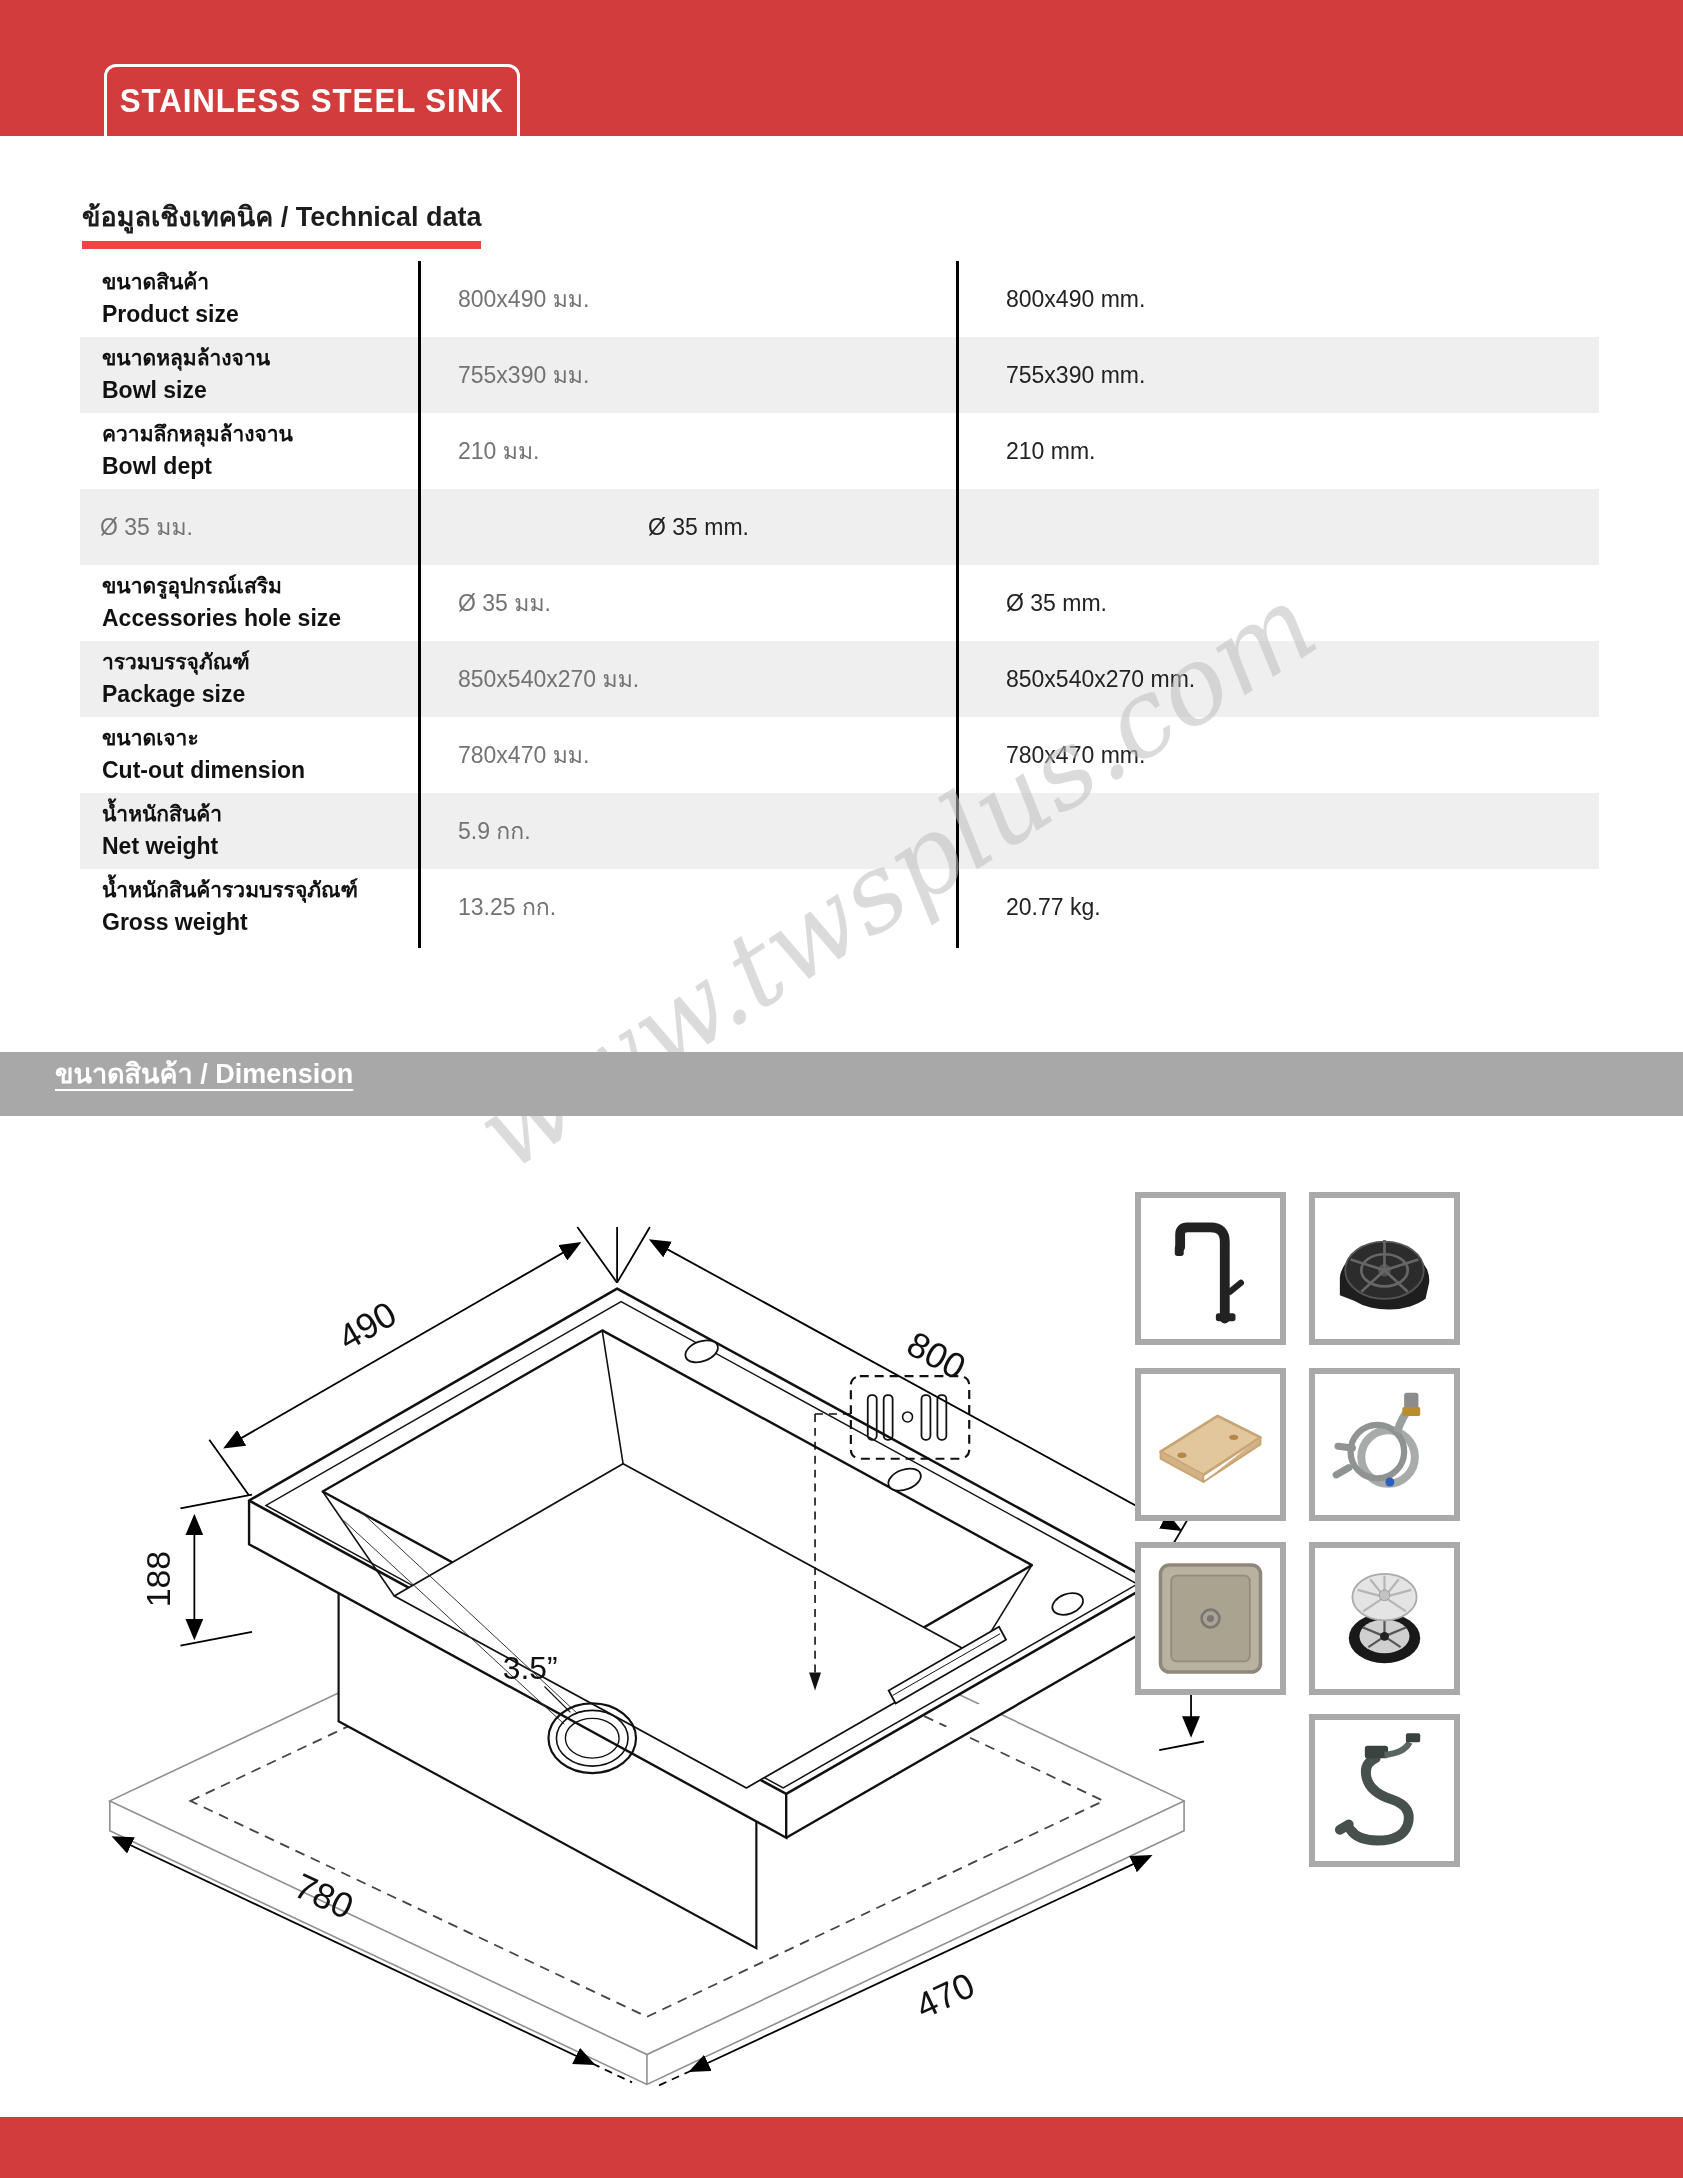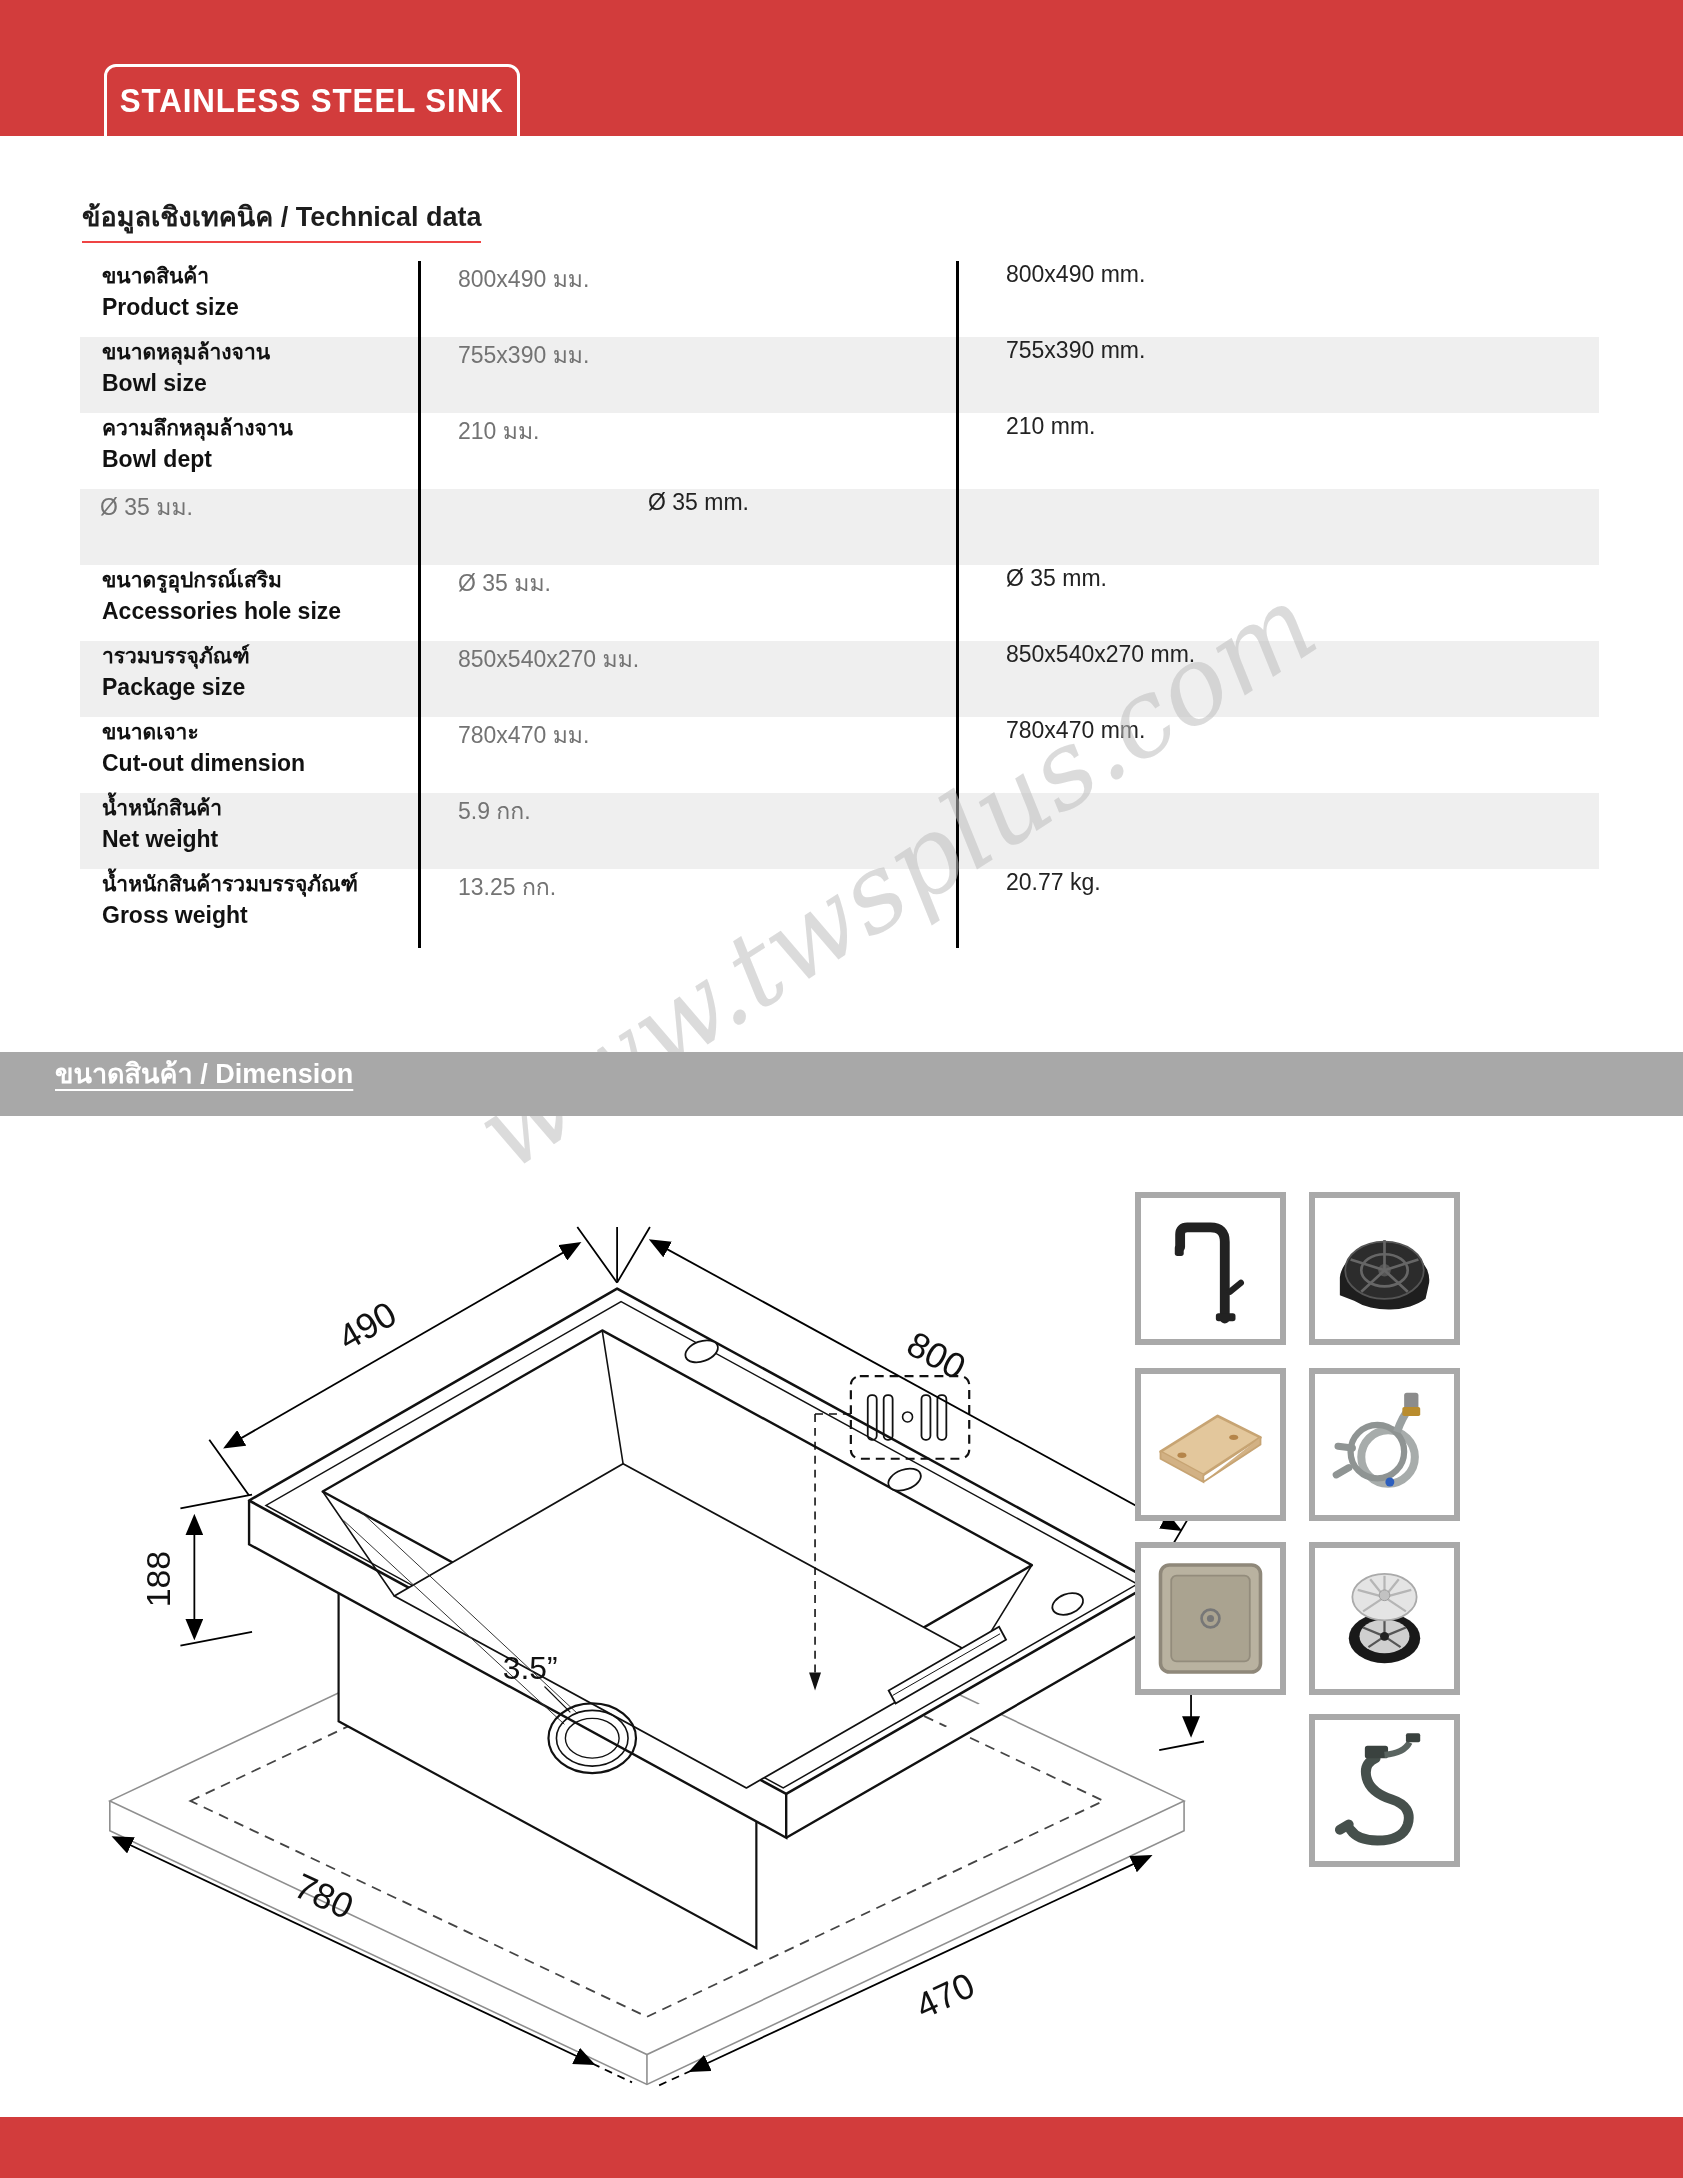--- a/index.html
+++ b/index.html
@@ -10,23 +10,23 @@
   .header-band{position:absolute;left:0;top:0;width:1684px;height:136px;background:#d23c3c;overflow:hidden;z-index:3;}
   .title-box{position:absolute;left:104px;top:64px;width:410px;height:86px;border:3px solid #fff;border-radius:12px;
              display:flex;align-items:flex-start;justify-content:center;}
   .title-box span{color:#fff;font-size:34px;font-weight:bold;letter-spacing:1px;margin-top:14px;white-space:nowrap;transform:scaleX(.92);}
   .logo-box{position:absolute;left:1436px;top:-6px;width:213px;height:121px;background:#fff;border-radius:16px;
             display:flex;align-items:center;justify-content:center;}
   .logo-box span{color:#d23c3c;font-size:64px;font-weight:900;font-style:italic;letter-spacing:4px;transform:skewX(-6deg);}
 
   
   .tech-heading{position:absolute;left:82px;top:195px;font-size:27px;font-weight:bold;color:#1d1d1d;
-                border-bottom:2px solid #ef4444;padding-bottom:3px;}
+                border-bottom:8px solid #ef4444;padding-bottom:3px;}
   .tech-table{position:absolute;left:80px;top:261px;width:1519px;z-index:0;}
-  .trow{display:flex;height:76px;}
+  .trow{display:flex;height:76px;align-items:center;}
   .trow:nth-child(even){background:#efefef;}
   .tcell-label{width:336px;padding-left:22px;line-height:1.45;}
   .tcell-label .th{font-size:21px;font-weight:bold;color:#111;}
   .tcell-label .en{font-size:23px;font-weight:bold;color:#111;}
   .tcell-v1{width:528px;padding-left:20px;font-size:23px;color:#737373;}
   .tcell-v2{flex:1;padding-left:20px;font-size:23px;color:#222;}
   .vline1,.vline2{position:absolute;top:0;width:2.5px;height:687px;background:#000;}
   .vline1{left:338px;}
   .vline2{left:876px;}
 

